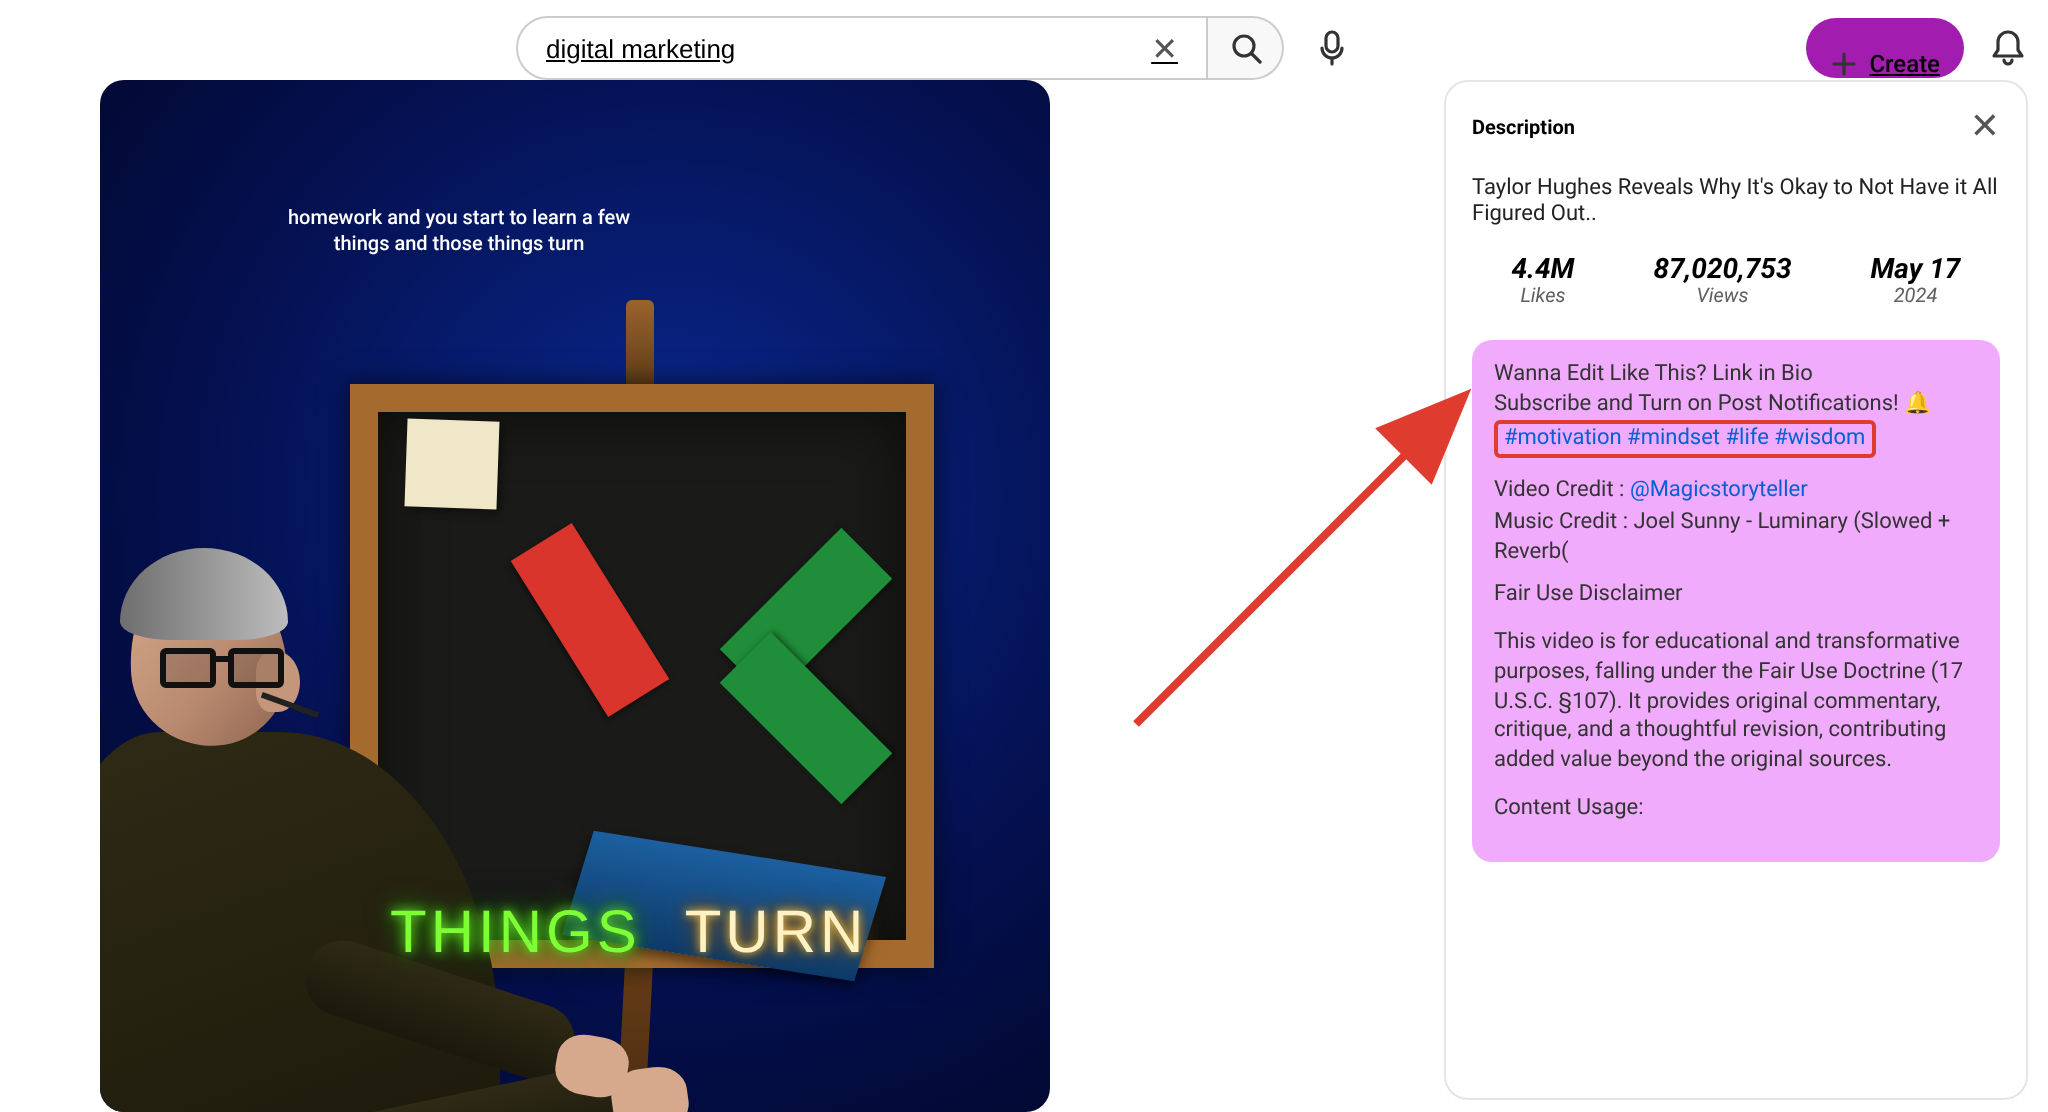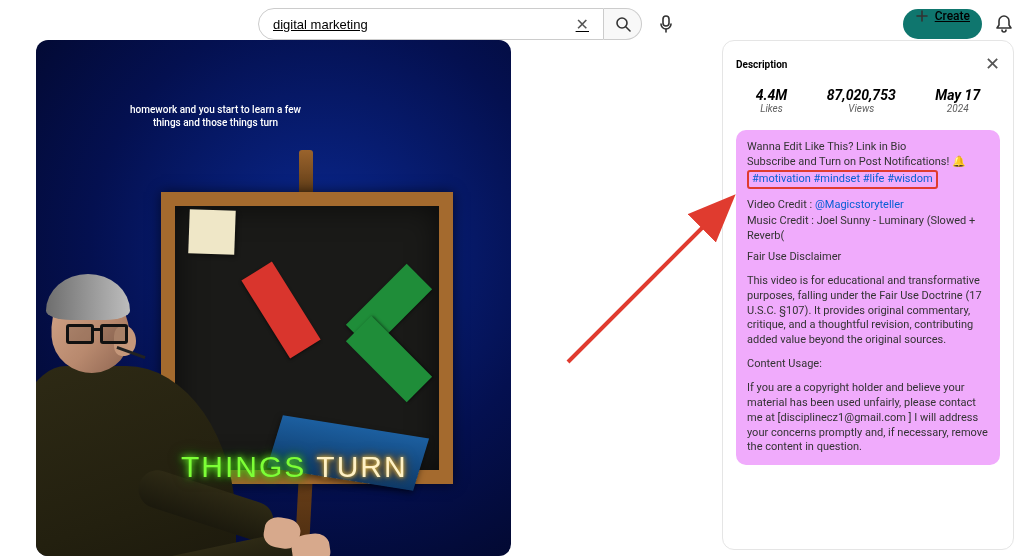--- a/index.html
+++ b/index.html
@@ -58,36 +58,36 @@
       cursor: pointer;
     }
     .right-actions {
       position: absolute; right: 8px; top: 0;
       height: 36px;
       display: flex; align-items: center; gap: 10px;
     }
     .create-btn {
       height: 30px; padding: 0 12px;
       border-radius: 18px;
-      background: #0f766e;
-      display: flex; align-items: flex-start; gap: 6px;
+      background: #a21caf;
+      display: flex; align-items: flex-end; gap: 6px;
       font-size: 12px; font-weight: 500;
       cursor: pointer;
       text-decoration: underline;
     }
     .bell-btn {
       width: 24px; height: 24px;
       display: flex; align-items: center; justify-content: center;
       cursor: pointer;
     }
 
     
     .short {
       position: absolute;
-      left: 36px; top: 40px;
+      left: 50px; top: 40px;
       width: 475px; height: 516px;
       border-radius: 12px;
       overflow: hidden;
       background: radial-gradient(circle at 60% 40%, #0a2890 0%, #041050 55%, #020625 100%);
     }
     .caption-top {
       position: absolute; top: 63px; left: 94px;
       color: #fff; font-size: 10px; line-height: 1.3;
       font-weight: 500;
       text-align: center;
@@ -202,21 +202,21 @@
       position:absolute; left:238px; top:386px;
       width:148px; height:54px;
       background: linear-gradient(#1c5fa0,#0e3a69);
       transform: rotate(9deg) skewX(-8deg);
       box-shadow: 0 3px 6px rgba(0,0,0,.5);
     }
     .things-turn {
       position:absolute; left:145px; top:410px;
       font-family: Impact, 'Arial Black', sans-serif;
       font-size:30px; letter-spacing:2px;
-      display:flex; gap:10px;
+      display:flex; gap:22px;
       filter: drop-shadow(0 0 4px rgba(0,0,0,.7));
     }
     .things-turn .w1{
       color:#7dff36;
       text-shadow: 0 0 6px #7dff36, 0 0 12px #3bff00;
     }
     .things-turn .w2{
       color:#fff1c4;
       text-shadow: 0 0 4px #ffd34d, 0 0 10px #ff9e1f;
     }
@@ -347,20 +347,21 @@
     <span class="w2">TURN</span>
   </div>
 </div>
 
 <div class="panel">
   <div class="panel-head">
     <h2>Description</h2>
     <span class="close-x">✕</span>
   </div>
 
+  <div class="vid-title">Taylor Hughes Reveals Why It's Okay to Not Have it All Figured Out..</div>
 
   <div class="stats">
     <div>
       <div class="num">4.4M</div>
       <div class="lbl">Likes</div>
     </div>
     <div>
       <div class="num">87,020,753</div>
       <div class="lbl">Views</div>
     </div>
@@ -378,21 +379,20 @@
     </span>
 
     <p>
       <span>Video Credit : </span><span class="creditlink">@Magicstoryteller</span>
     </p>
     <div style="margin-top:-7px; margin-bottom:6px;">Music Credit : Joel Sunny - Luminary (Slowed + Reverb(</div>
 
     <p>Fair Use Disclaimer</p>
     <p>This video is for educational and transformative purposes, falling under the Fair Use Doctrine (17 U.S.C. §107). It provides original commentary, critique, and a thoughtful revision, contributing added value beyond the original sources.</p>
     <p>Content Usage:</p>
-    <p style="margin-bottom:0">If you are a copyright holder and believe your material has been used unfairly, please contact me at [disciplinecz1@gmail.com ] I will address your concerns promptly and, if necessary, remove the content in question.</p>
   </div>
 </div>
 
 <div class="annot" style="left:560px; top:190px; width:190px; height:180px;">
   <svg width="190" height="180">
     <defs>
       <marker id="ah" markerWidth="12" markerHeight="12" refX="10" refY="5" orient="auto">
         <path d="M0,0 L12,5 L0,10 Z" fill="#e03b2f"></path>
       </marker>
     </defs>

